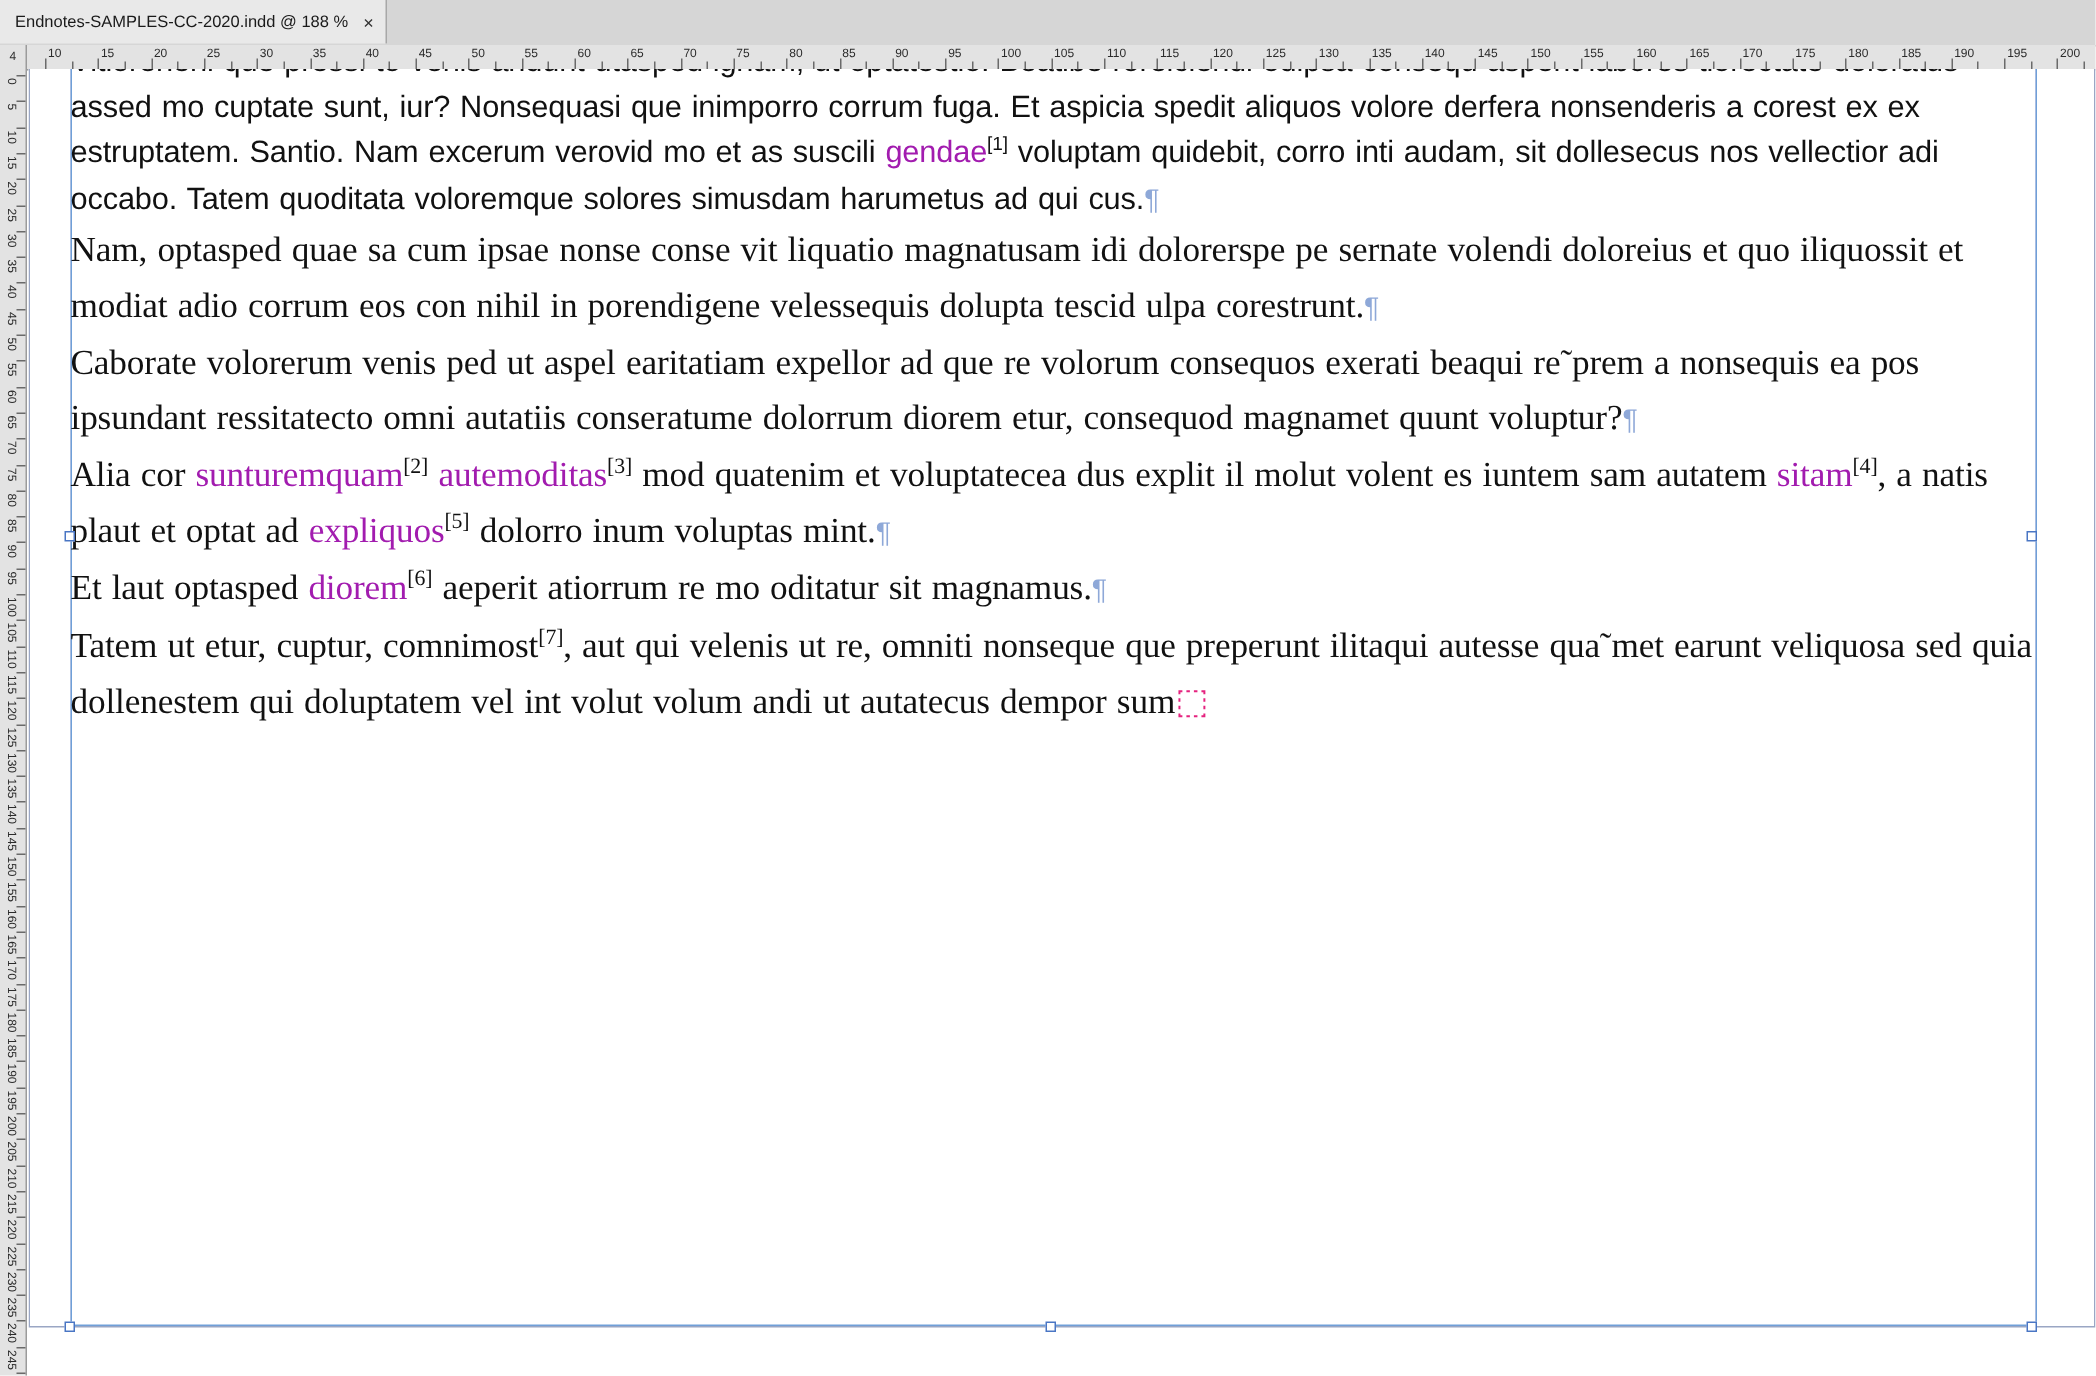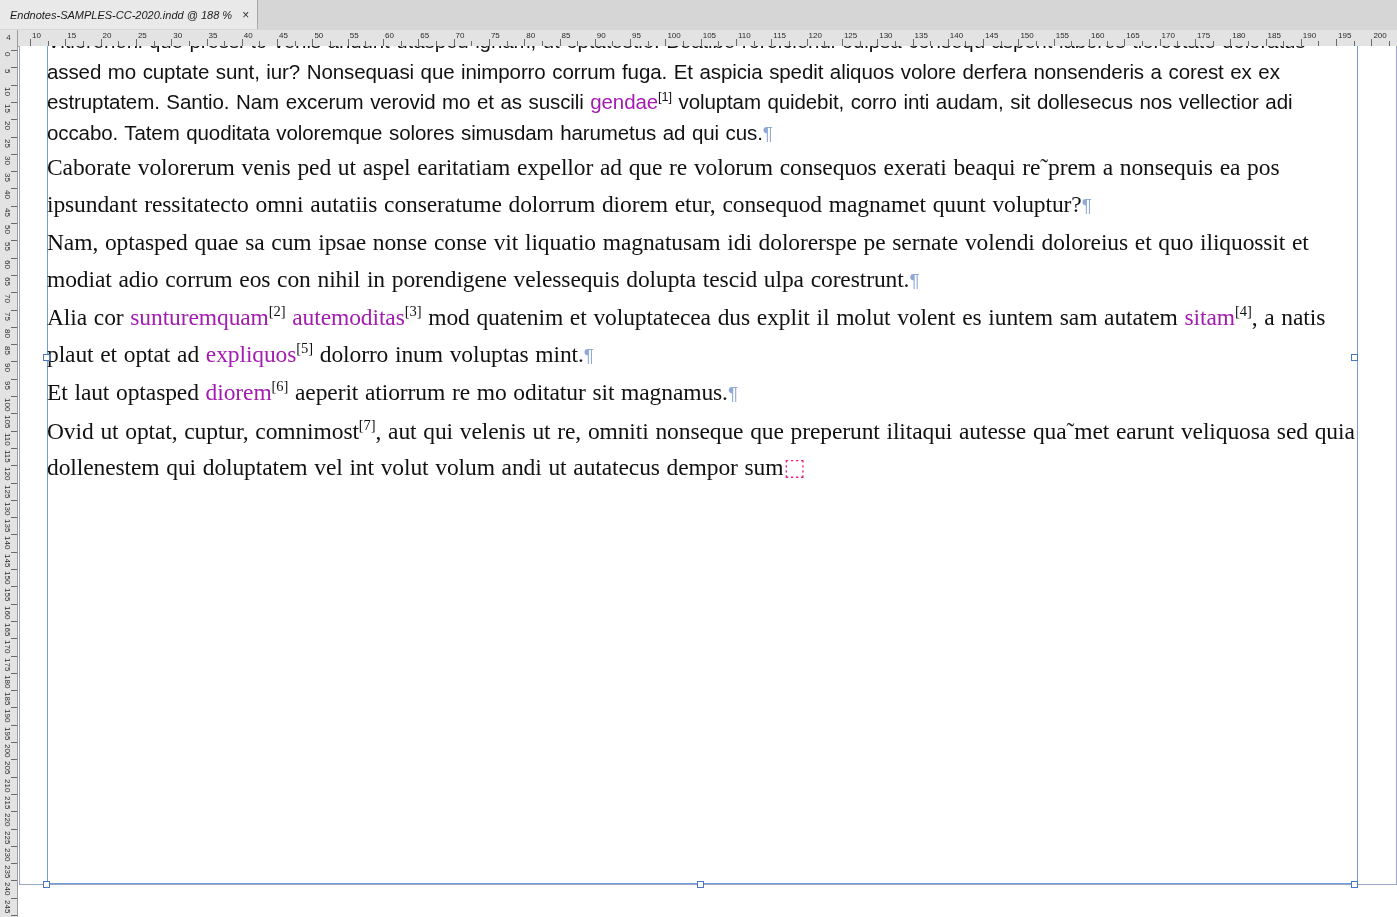--- a/index.html
+++ b/index.html
@@ -39,21 +39,20 @@
     padding: 0 8px 0 10px;
     background: #e9e9e9;
     border-right: 1px solid #a8a8a8;
     box-sizing: border-box;
   }
   .tab-title {
     font-size: 11px;
     color: #1a1a1a;
     white-space: nowrap;
     font-family: "Liberation Sans", sans-serif;
-    font-style: italic;
   }
   .tab-close {
     margin-left: 10px;
     font-size: 12px;
     line-height: 12px;
     color: #333;
     cursor: pointer;
   }
 
   
@@ -746,25 +745,25 @@
   <div class="canvas">
     <div class="page"></div>
     <div class="page-bottom-edge"></div>
     <div class="margin-line-left"></div>
     <div class="margin-line-right"></div>
 
     <div class="frame">
       <div class="frame-border"></div>
       <div class="story" id="story">
           <p class="para sans"><span>Vitioreheni que pressi to venis andunt utasped ignam, ut optatestio. Beatibe roreiciendi odipsa consequ asperit labores tiorectate doloratus assed mo cuptate sunt, iur? Nonsequasi que inimporro corrum fuga. Et aspicia spedit aliquos volore derfera nonsenderis a corest ex ex estruptatem. Santio. Nam excerum verovid mo et as suscili </span><span class="xref">gendae</span><sup class="note">[1]</sup><span> voluptam quidebit, corro inti audam, sit dollesecus nos vellectior adi occabo. Tatem quoditata voloremque solores simusdam harumetus ad qui cus.</span><span class="pilcrow">¶</span></p>
+          <p class="para"><span>Nam, optasped quae sa cum ipsae nonse conse vit liquatio magnatusam idi dolorerspe pe sernate volendi doloreius et quo iliquossit et modiat adio corrum eos con nihil in porendigene velessequis dolupta tescid ulpa corestrunt.</span><span class="pilcrow">¶</span></p>
           <p class="para"><span>Caborate volorerum venis ped ut aspel earitatiam expellor ad que re volorum consequos exerati beaqui re˜prem a nonsequis ea pos ipsundant ressitatecto omni autatiis conseratume dolorrum diorem etur, consequod magnamet quunt voluptur?</span><span class="pilcrow">¶</span></p>
-          <p class="para"><span>Nam, optasped quae sa cum ipsae nonse conse vit liquatio magnatusam idi dolorerspe pe sernate volendi doloreius et quo iliquossit et modiat adio corrum eos con nihil in porendigene velessequis dolupta tescid ulpa corestrunt.</span><span class="pilcrow">¶</span></p>
           <p class="para"><span>Alia cor </span><span class="xref">sunturemquam</span><sup class="note">[2]</sup><span> </span><span class="xref">autemoditas</span><sup class="note">[3]</sup><span> mod quatenim et voluptatecea dus explit il molut volent es iuntem sam autatem </span><span class="xref">sitam</span><sup class="note">[4]</sup><span>, a natis plaut et optat ad </span><span class="xref">expliquos</span><sup class="note">[5]</sup><span> dolorro inum voluptas mint.</span><span class="pilcrow">¶</span></p>
           <p class="para"><span>Et laut optasped </span><span class="xref">diorem</span><sup class="note">[6]</sup><span> aeperit atiorrum re mo oditatur sit magnamus.</span><span class="pilcrow">¶</span></p>
-          <p class="para"><span>Ovid ut optat, cuptur, comnimost</span><sup class="note">[7]</sup><span>, aut qui velenis ut re, omniti nonseque que preperunt ilitaqui autesse qua˜met earunt veliquosa sed quia dollenestem qui doluptatem vel int volut volum andi ut autatecus dempor sum</span><span class="overset">⬚</span></p>
+          <p class="para"><span>Tatem ut etur, cuptur, comnimost</span><sup class="note">[7]</sup><span>, aut qui velenis ut re, omniti nonseque que preperunt ilitaqui autesse qua˜met earunt veliquosa sed quia dollenestem qui doluptatem vel int volut volum andi ut autatecus dempor sum</span><span class="overset">⬚</span></p>
         </div>
 
       <div class="handle" style="left:-4px; top:328px;"></div>
       <div class="handle" style="left:1304px; top:328px;"></div>
       <div class="handle" style="left:-4px; top:855px;"></div>
       <div class="handle" style="left:650px; top:855px;"></div>
       <div class="handle" style="left:1304px; top:855px;"></div>
     </div>
 
   </div>

